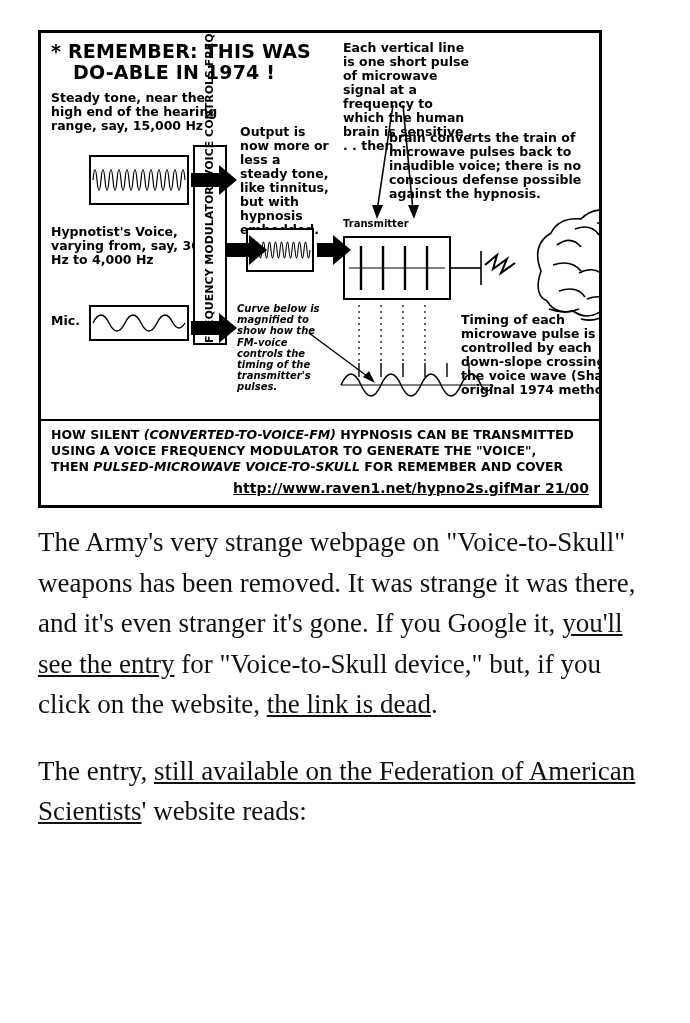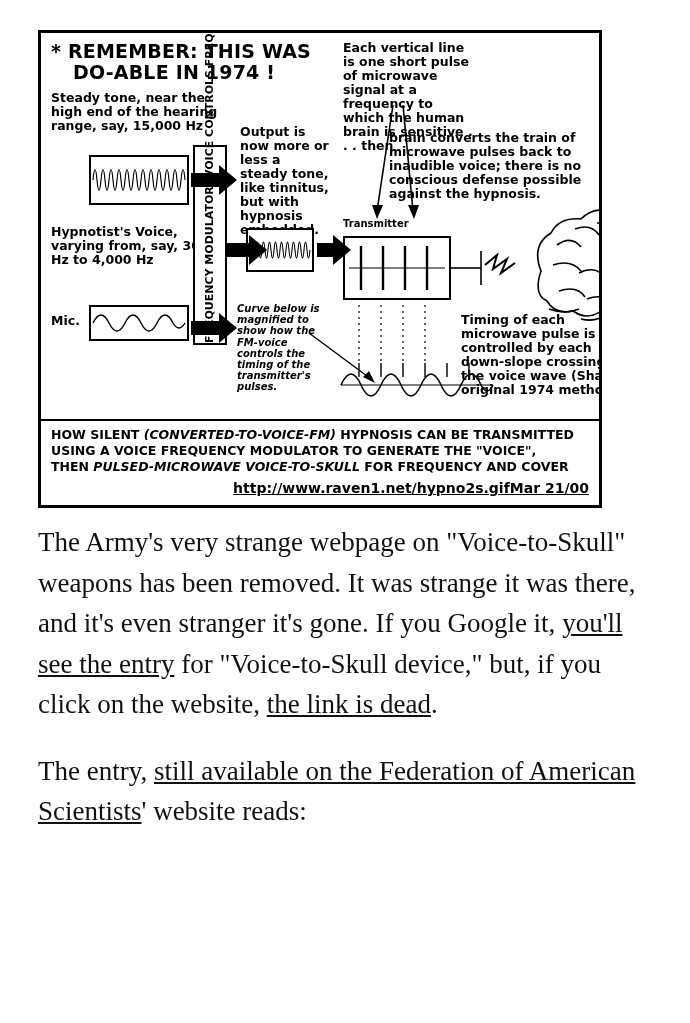--- a/index.html
+++ b/index.html
@@ -275,21 +275,21 @@
           <line x1="428" y1="330" x2="428" y2="344"></line>
         </g>
 
         <path d="M268 300 L330 346" stroke="#000" stroke-width="1.4" fill="none"></path>
         <polygon points="334,350 322,344 328,338" fill="#000"></polygon>
       </svg>
 
       <div class="caption">
         <div><span>HOW SILENT </span><i>(CONVERTED-TO-VOICE-FM)</i><span> HYPNOSIS CAN BE TRANSMITTED</span></div>
         <div>USING A VOICE FREQUENCY MODULATOR TO GENERATE THE "VOICE",</div>
-        <div><span>THEN </span><i>PULSED-MICROWAVE VOICE-TO-SKULL</i><span> FOR FREQUENCY AND COVER</span></div>
+        <div><span>THEN </span><i>PULSED-MICROWAVE VOICE-TO-SKULL</i><span> FOR REMEMBER AND COVER</span></div>
         <div class="urlrow">
           <span>http://www.raven1.net/hypno2s.gif</span>
           <span>Mar 21/00</span>
         </div>
       </div>
 
     </div>
   </div>
 
   <div class="body-text">

